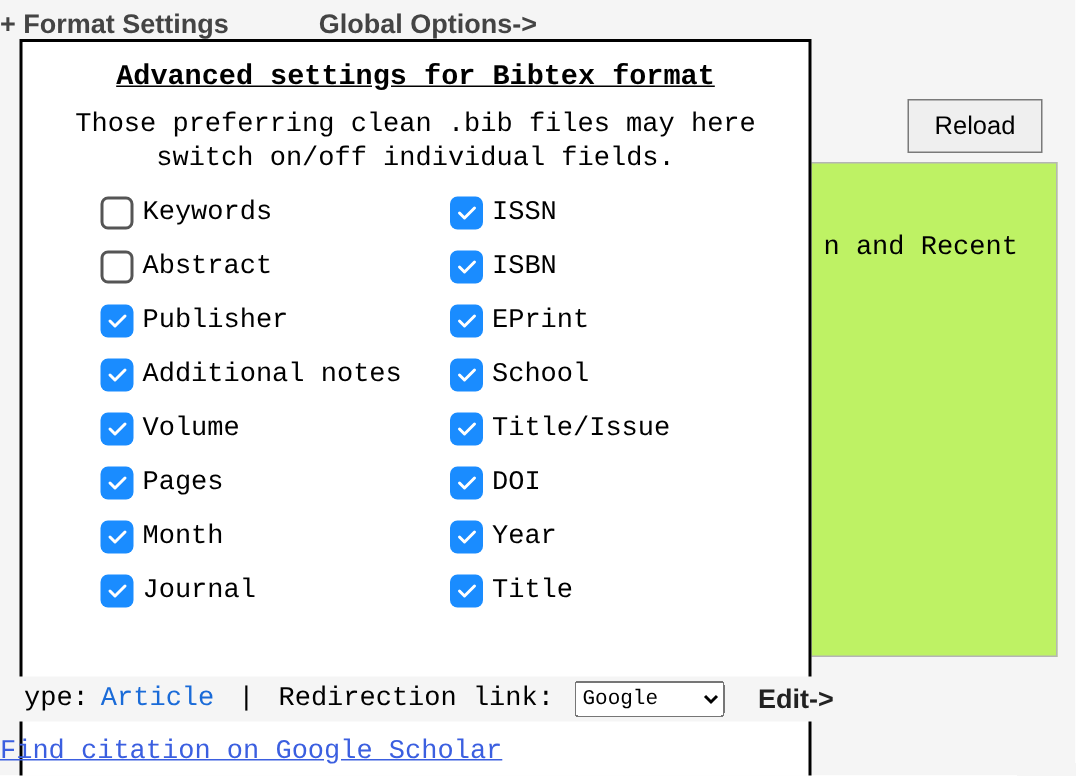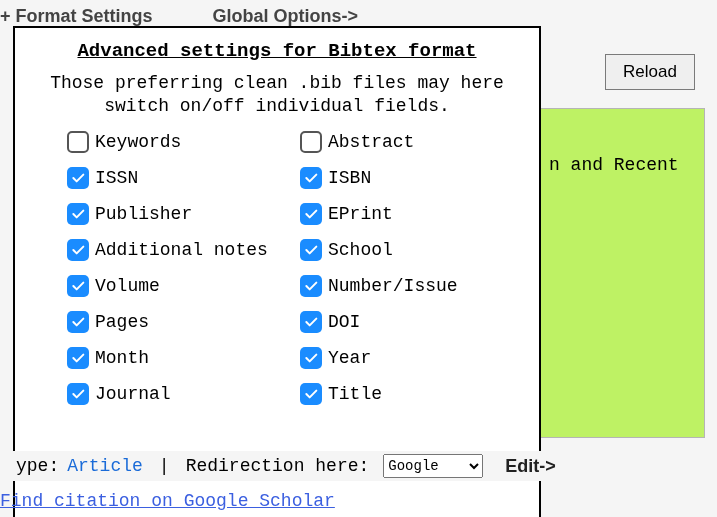--- a/index.html
+++ b/index.html
@@ -28,21 +28,21 @@
     font-weight: bold;
     color: #444;
     font-size: 18px;
   }
   .toolbar .tb-item { cursor: pointer; }
   .toolbar .tb-item + .tb-item { margin-left: 60px; }
 
   
   .reload-btn {
     position: absolute;
-    top: 54px; right: 22px;
+    top: 66px; right: 22px;
     width: 90px; height: 36px;
     background: #efefef;
     border: 1px solid #7a7a7a;
     font-family: Arial, Helvetica, sans-serif;
     font-size: 17px;
     cursor: pointer;
   }
 
   
   .bg-panel {
@@ -188,37 +188,37 @@
   <div class="popup">
     <div class="popup-inner">
       <div class="popup-title">Advanced settings for Bibtex format</div>
       <div class="popup-desc">Those preferring clean .bib files may here switch on/off individual fields.</div>
       <div class="fields" id="fields-grid">
           <label class="field">
             <span class="cb unchecked"></span>
             <span>Keywords</span>
           </label>
           <label class="field">
+            <span class="cb checked">
+              <svg viewBox="0 0 24 24">
+                <path d="M5 12l5 5L20 7"></path>
+              </svg>
+            </span>
+            <span>ISSN</span>
+          </label>
+          <label class="field">
             <span class="cb unchecked"></span>
             <span>Abstract</span>
           </label>
           <label class="field">
             <span class="cb checked">
               <svg viewBox="0 0 24 24">
                 <path d="M5 12l5 5L20 7"></path>
               </svg>
             </span>
-            <span>ISSN</span>
-          </label>
-          <label class="field">
-            <span class="cb checked">
-              <svg viewBox="0 0 24 24">
-                <path d="M5 12l5 5L20 7"></path>
-              </svg>
-            </span>
             <span>ISBN</span>
           </label>
           <label class="field">
             <span class="cb checked">
               <svg viewBox="0 0 24 24">
                 <path d="M5 12l5 5L20 7"></path>
               </svg>
             </span>
             <span>Publisher</span>
           </label>
@@ -253,21 +253,21 @@
               </svg>
             </span>
             <span>Volume</span>
           </label>
           <label class="field">
             <span class="cb checked">
               <svg viewBox="0 0 24 24">
                 <path d="M5 12l5 5L20 7"></path>
               </svg>
             </span>
-            <span>Number/Issue</span>
+            <span>Title/Issue</span>
           </label>
           <label class="field">
             <span class="cb checked">
               <svg viewBox="0 0 24 24">
                 <path d="M5 12l5 5L20 7"></path>
               </svg>
             </span>
             <span>Pages</span>
           </label>
           <label class="field">
@@ -312,21 +312,21 @@
           </label>
         </div>
       <div class="spacer-below"></div>
     </div>
   </div>
 
   <div class="bottom">
     <span class="type-label">ype:</span>
     <span class="type-val">Article</span>
     <span class="sep">|</span>
-    <span>Redirection here:</span>
+    <span>Redirection link:</span>
     <select id="redir-select"><option value="Google">Google</option></select>
     <span class="edit">Edit-&gt;</span>
   </div>
 
   <div class="scholar-link">
     <a>Find citation on Google Scholar</a>
   </div>
 
 </div>
 

